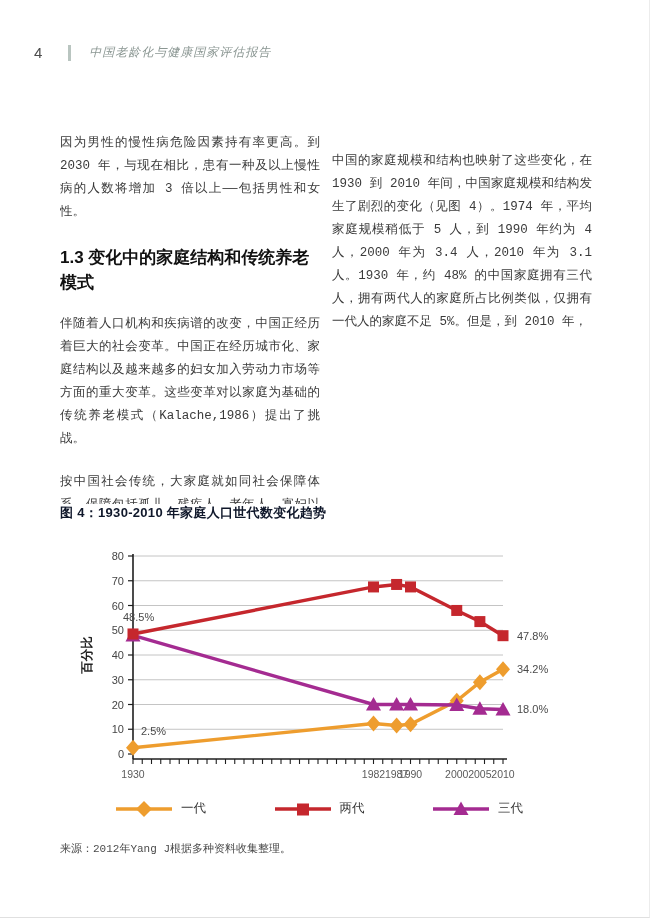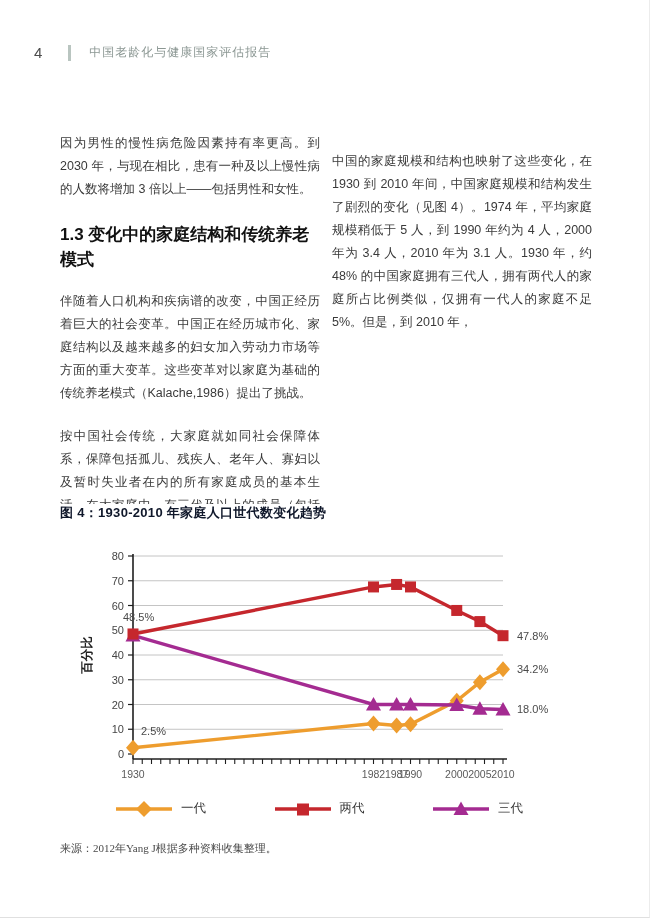--- a/index.html
+++ b/index.html
@@ -13,29 +13,29 @@
     border-bottom: 1px solid #e0e0e0;
     overflow: hidden;
   }
   
   .page-header {
     position: absolute; top: 44px; left: 34px; right: 58px;
     display: flex; align-items: center;
   }
   .page-num { font-size: 15px; color: #4c4c4c; font-family: "Liberation Sans", sans-serif; }
   .header-sep { width: 3px; height: 16px; background: #b9c5c0; margin: 0 18px 0 26px; }
-  .header-title { font-size: 12px; color: #8b9793; letter-spacing: 1px; }
+  .header-title { font-size: 12px; color: #8b9793; letter-spacing: 1px; font-style: italic; }
   
   .columns {
     position: absolute; top: 130px; left: 60px; width: 532px; height: 374px;
     display: flex; gap: 12px; overflow: hidden;
   }
   .col { width: 260px; }
   .body-para {
-    font-family: Liberation Sans, sans-serif;
+    font-family: Liberation Mono, monospace;
     font-size: 12.5px; line-height: 23px; text-align: justify; color: #3a3a3a;
   }
   .col-left .body-para.p1 { margin-top: 2px; }
   .section-heading {
     font-family: "Liberation Sans", "DejaVu Sans", sans-serif;
     font-weight: bold; font-size: 17px; line-height: 1.45; color: #111;
     margin: 22px 0 18px 0;
   }
   .col-left .body-para.p3 { margin-top: 20px; }
   
@@ -47,21 +47,21 @@
   .chart-wrap { margin: 26px 0 0 15px; }
   svg text { font-family: "Liberation Sans", "DejaVu Sans", sans-serif; }
   .legend {
     display: flex; justify-content: space-between;
     margin: 10px 0 0 55px; width: 408px;
   }
   .legend-item { display: flex; align-items: flex-end; gap: 8px; }
   .legend-label { font-size: 12.5px; color: #333; }
   .figure-source {
     margin-top: 24px; font-size: 11px; color: #4a4a4a;
-    font-family: Liberation Serif, serif;
+    font-family: Liberation Mono, monospace;
   }
 </style>
 </head>
 <body>
 
 <div class="page-header">
   <span class="page-num">4</span>
   <span class="header-sep"></span>
   <span class="header-title">中国老龄化与健康国家评估报告</span>
 </div>

